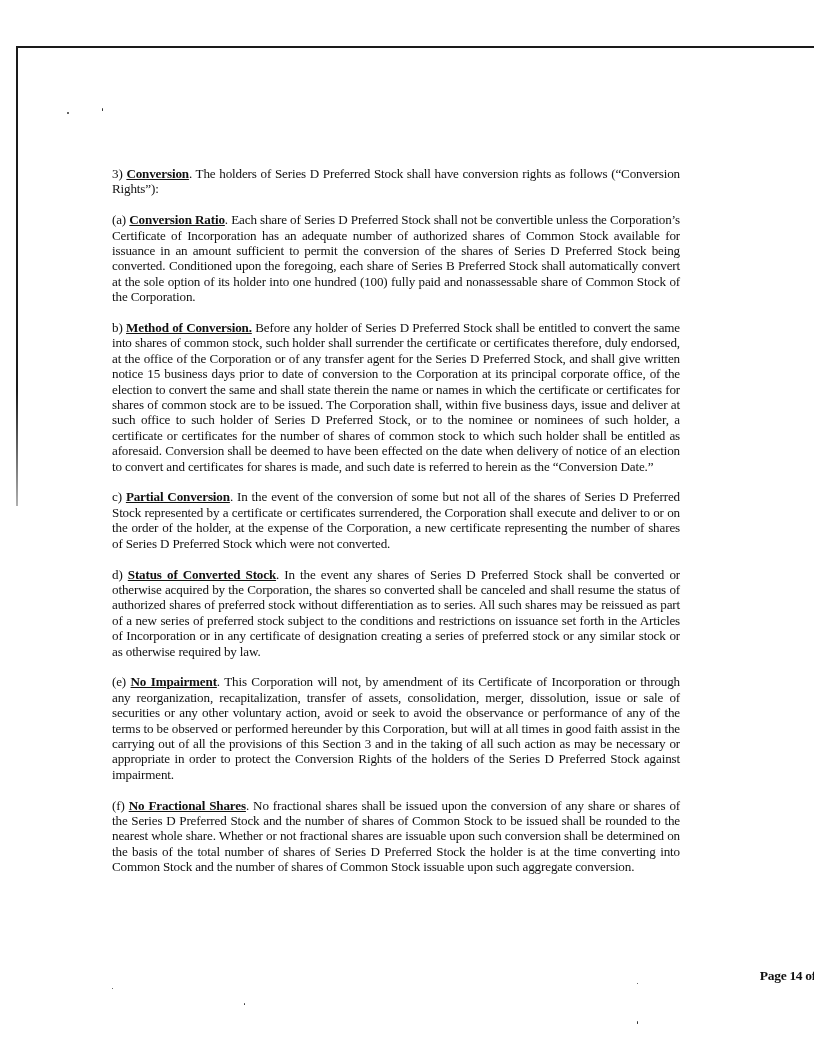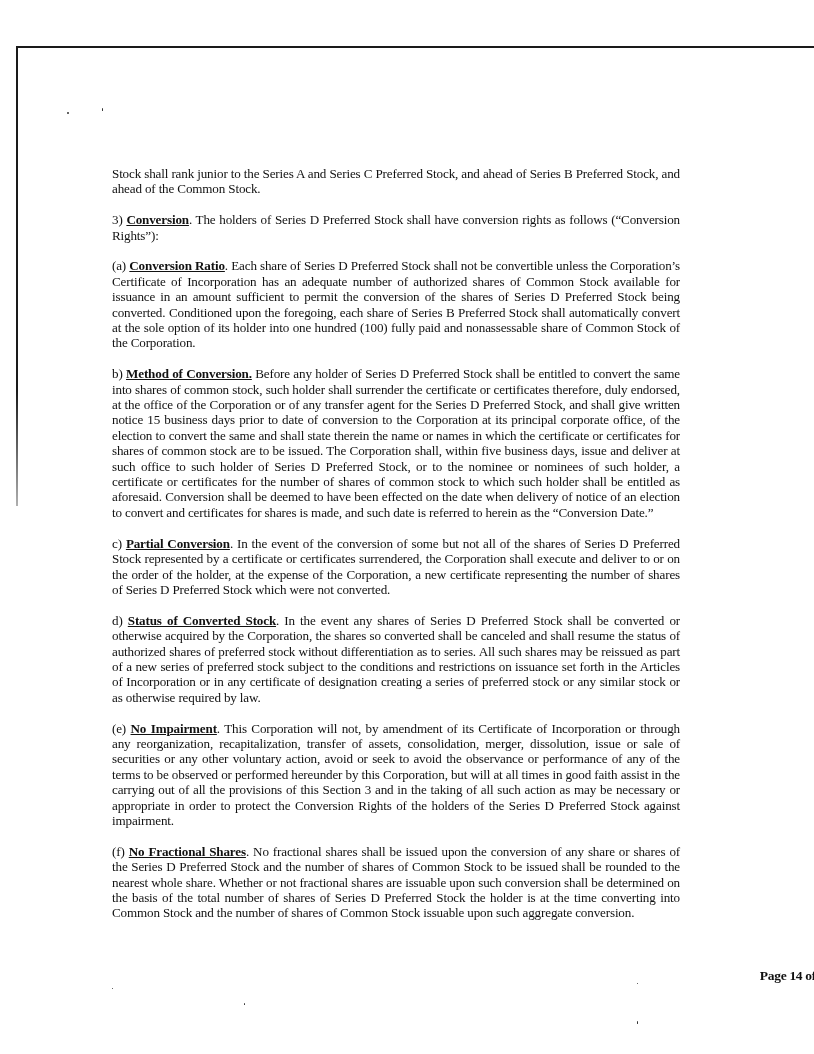--- a/index.html
+++ b/index.html
@@ -72,23 +72,20 @@
 <body>
 
 <div class="rule-top"></div>
 <div class="rule-left"></div>
 
 <div class="speck" style="left:67px; top:112px;"></div>
 <div class="speck" style="left:102px; top:108px; width:1px; height:3px;"></div>
 
 <div class="content">
   <p class="para">
-    <span></span><span class="u"></span><span>Stock shall rank junior to the Series A and Series C Preferred Stock, and ahead of Series B Preferred Stock, and ahead of the Common Stock.</span>
-  </p>
-  <p class="para">
     <span>3) </span><span class="u">Conversion</span><span>. The holders of Series D Preferred Stock shall have conversion rights as follows (“Conversion Rights”):</span>
   </p>
   <p class="para">
     <span>(a) </span><span class="u">Conversion Ratio</span><span>.  Each share of Series D Preferred Stock shall not be convertible unless the Corporation’s Certificate of Incorporation has an adequate number of authorized shares of Common Stock available for issuance in an amount sufficient to permit the conversion of the shares of Series D Preferred Stock being converted. Conditioned upon the foregoing, each share of Series B Preferred Stock shall automatically convert at the sole option of its holder into one hundred (100) fully paid and nonassessable share of Common Stock of the Corporation.</span>
   </p>
   <p class="para">
     <span>b) </span><span class="u">Method of Conversion.</span><span>  Before any holder of Series D Preferred Stock shall be entitled to convert the same into shares of common stock, such holder shall surrender the certificate or certificates therefore, duly endorsed, at the office of the Corporation or of any transfer agent for the Series D Preferred Stock, and shall give written notice 15 business days prior to date of conversion to the Corporation at its principal corporate office, of the election to convert the same and shall state therein the name or names in which the certificate or certificates for shares of common stock are to be issued. The Corporation shall, within five business days, issue and deliver at such office to such holder of Series D Preferred Stock, or to the nominee or nominees of such holder, a certificate or certificates for the number of shares of common stock to which such holder shall be entitled as aforesaid. Conversion shall be deemed to have been effected on the date when delivery of notice of an election to convert and certificates for shares is made, and such date is referred to herein as the “Conversion Date.”</span>
   </p>
   <p class="para">
     <span>c) </span><span class="u">Partial Conversion</span><span>. In the event of the conversion of some but not all of the shares of Series D Preferred Stock represented by a certificate or certificates surrendered, the Corporation shall execute and deliver to or on the order of the holder, at the expense of the Corporation, a new certificate representing the number of shares of Series D Preferred Stock which were not converted.</span>

